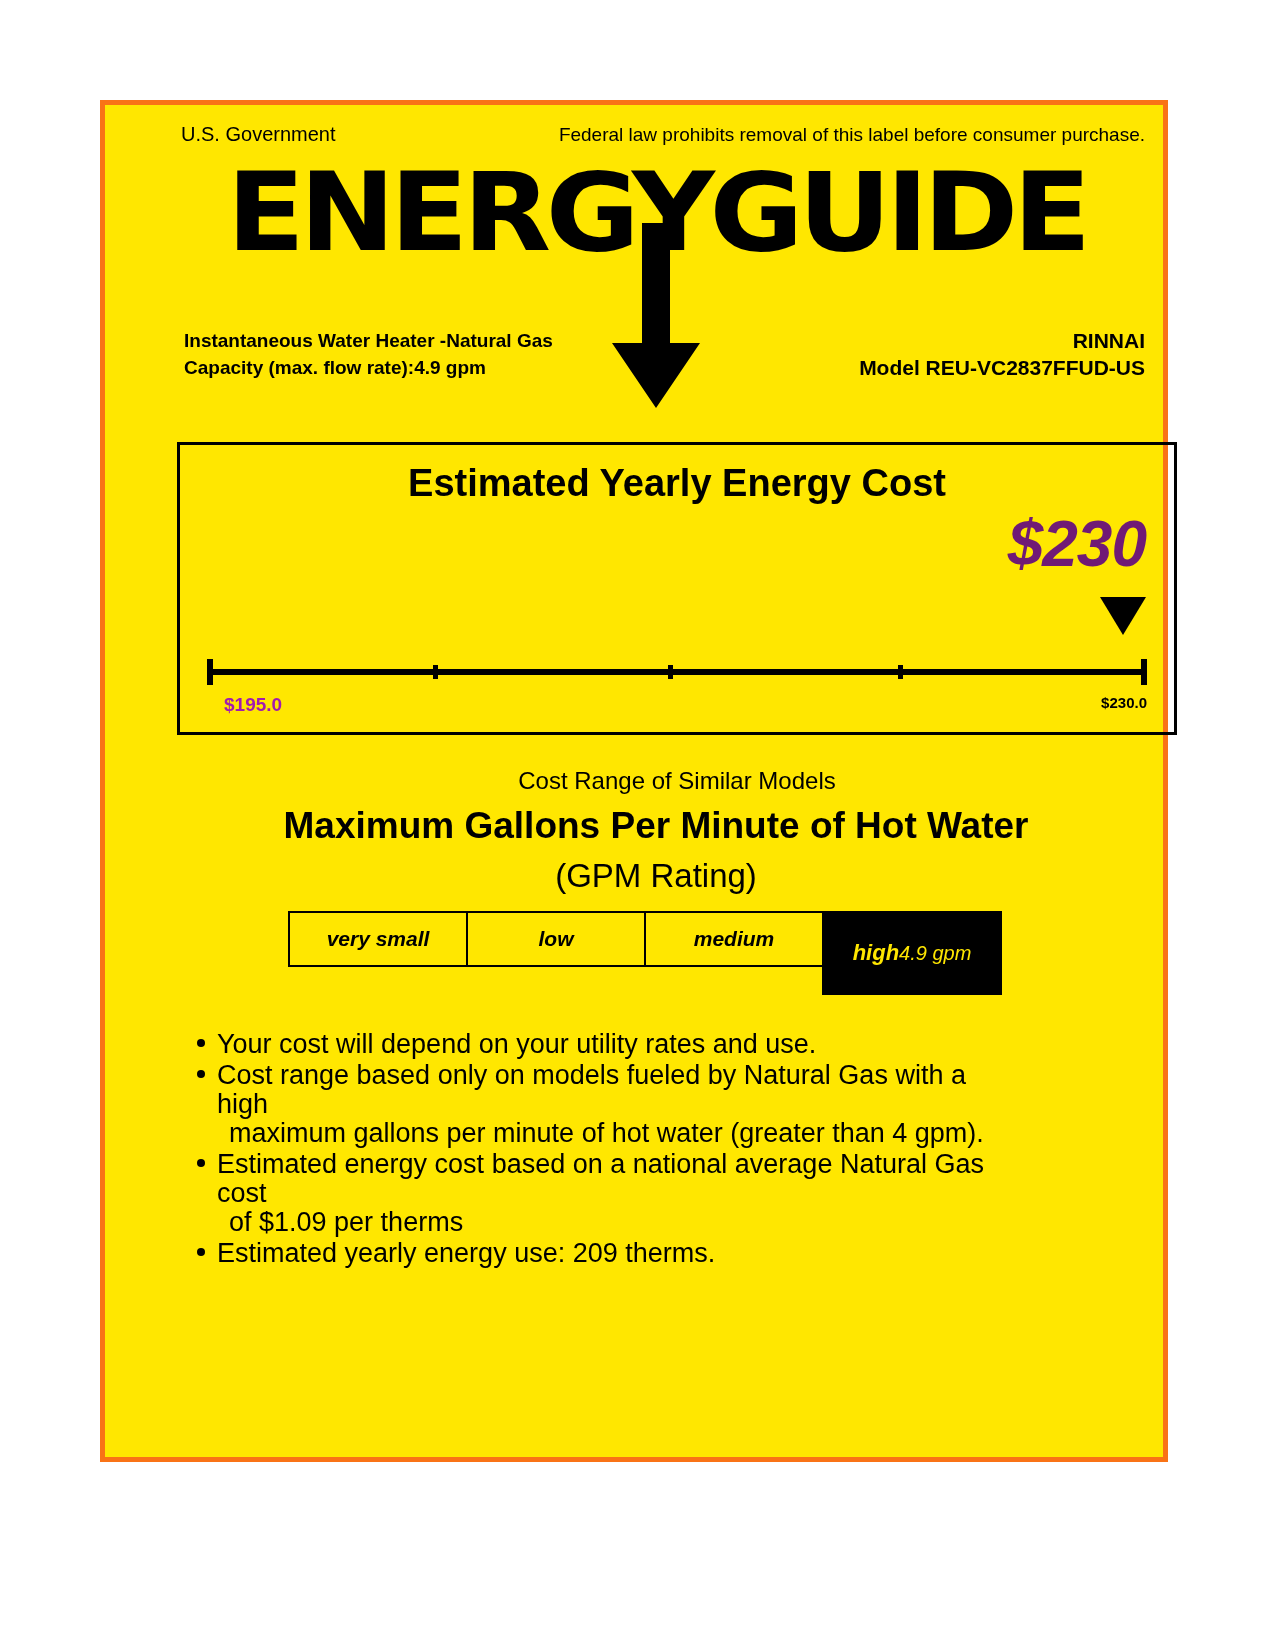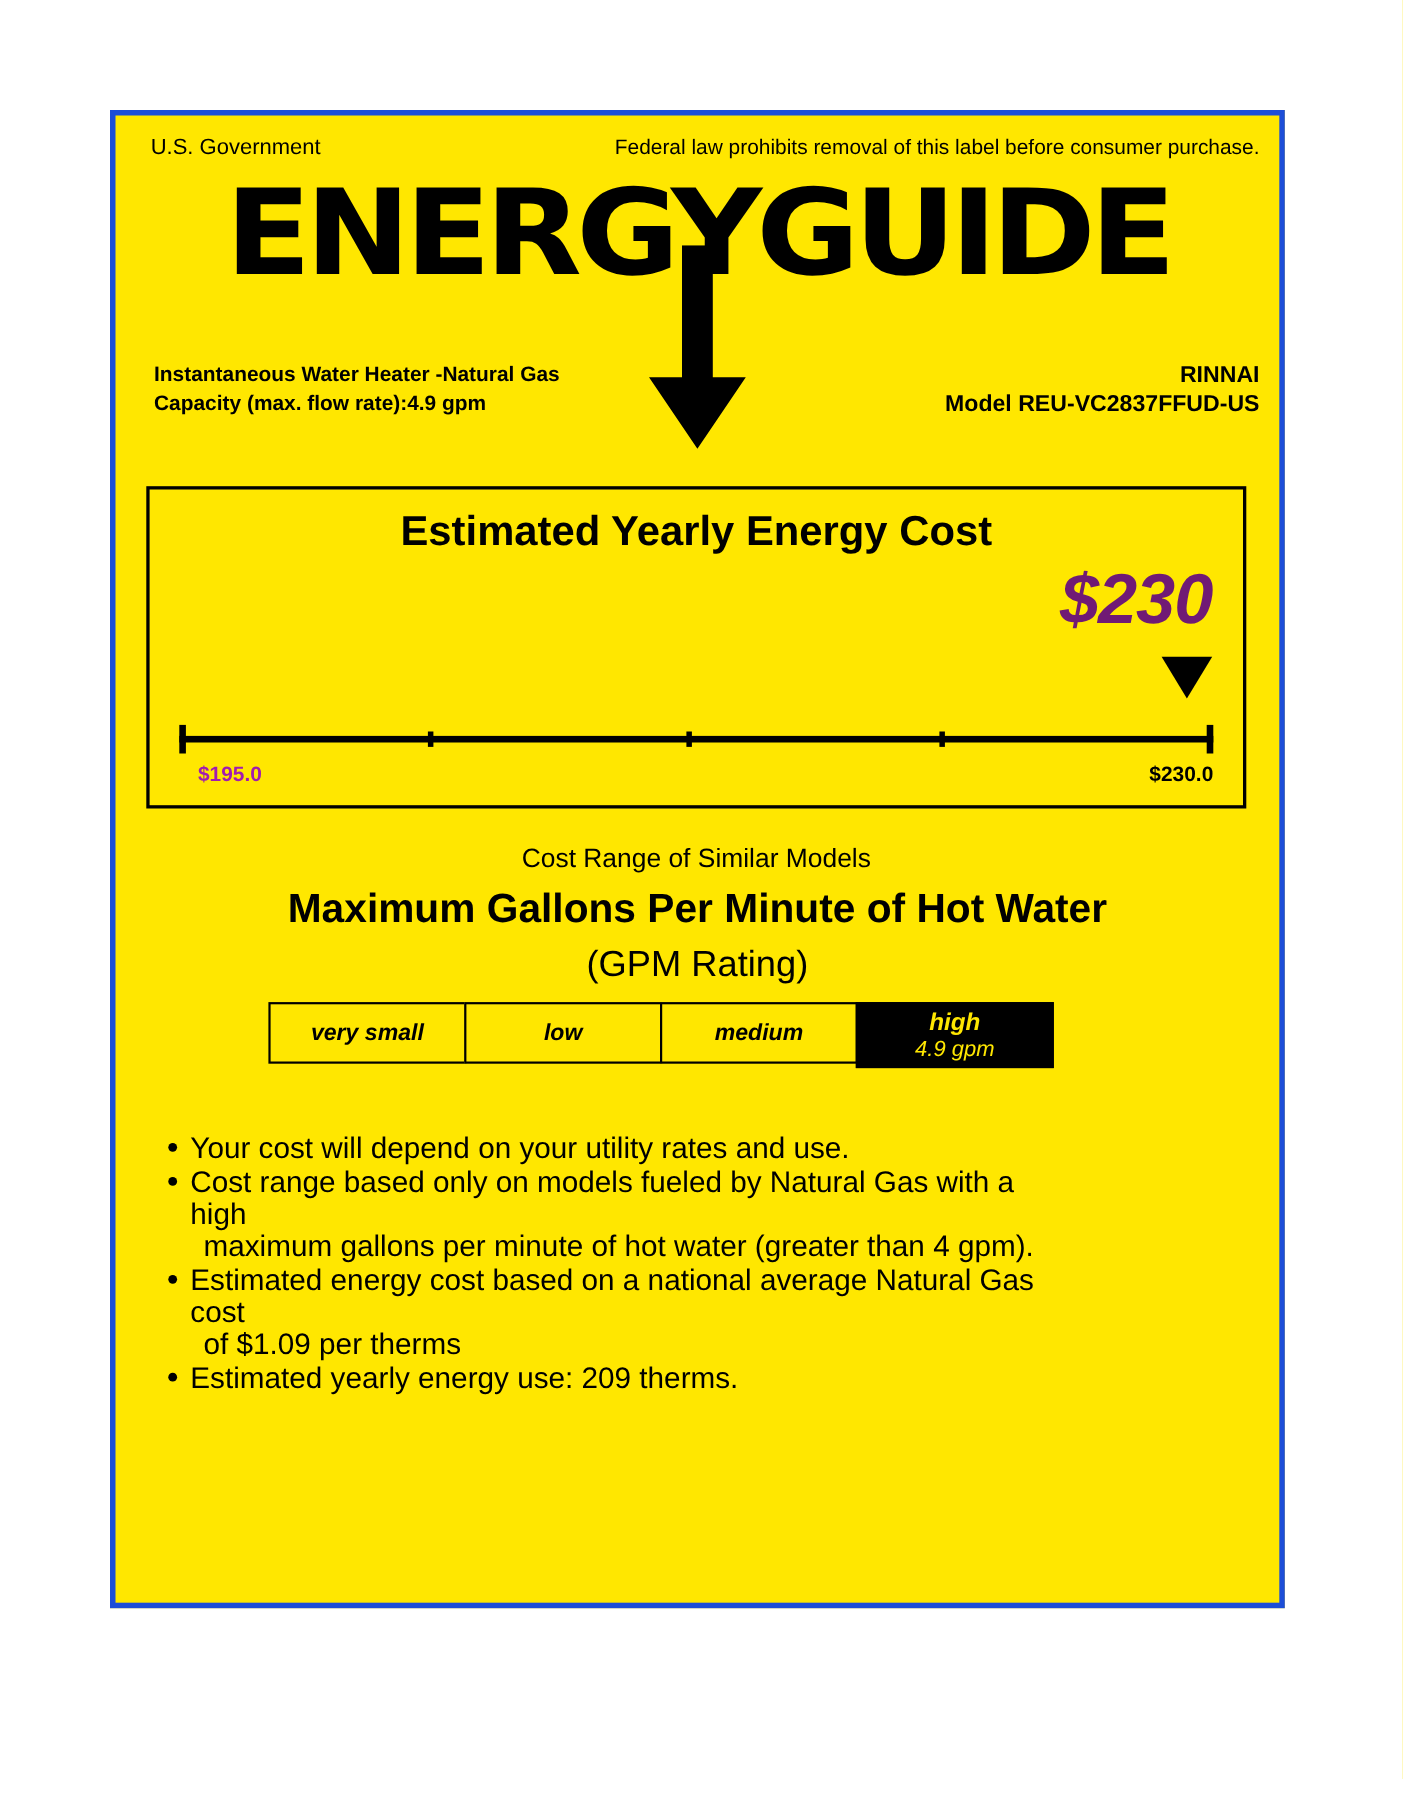--- a/index.html
+++ b/index.html
@@ -13,22 +13,23 @@
     font-family: "Liberation Sans", sans-serif;
     position: relative;
   }
   .label {
     position: absolute;
     left: 100px;
     top: 100px;
     width: 1068px;
     height: 1362px;
     background: #ffe700;
-    border: 5px solid #1d4ed8;
+    border: 5px solid #f97316;
     box-sizing: border-box;
+    padding-left: 44px;
   }
   .inner {
     position: relative;
     width: 100%;
     height: 100%;
   }
 
   
   .top-row {
     position: absolute;
@@ -163,21 +164,21 @@
     left: 44px;
     top: 249px;
     font-size: 19px;
     font-weight: bold;
     color: #a21caf;
   }
   .scale-high {
     position: absolute;
     right: 27px;
     top: 249px;
-    font-size: 19px;
+    font-size: 15px;
     font-weight: bold;
     color: #000;
   }
   .cost-range-caption {
     position: absolute;
     left: 0;
     right: 0;
     top: 322px;
     text-align: center;
     font-size: 24px;
@@ -222,22 +223,22 @@
     align-items: center;
     justify-content: center;
     font-size: 21px;
     font-weight: bold;
     color: #000;
     background: #ffe700;
   }
   .gpm-cell.selected {
     background: #000;
     color: #ffe700;
-    height: 60px;
-    flex-direction: column;
+    height: 84px;
+    flex-direction: row;
     justify-content: center;
     border-color: #000;
   }
   .gpm-cell.selected .sel-label {
     font-size: 22px;
     font-weight: bold;
     line-height: 26px;
   }
   .gpm-cell.selected .sel-value {
     font-size: 20px;

